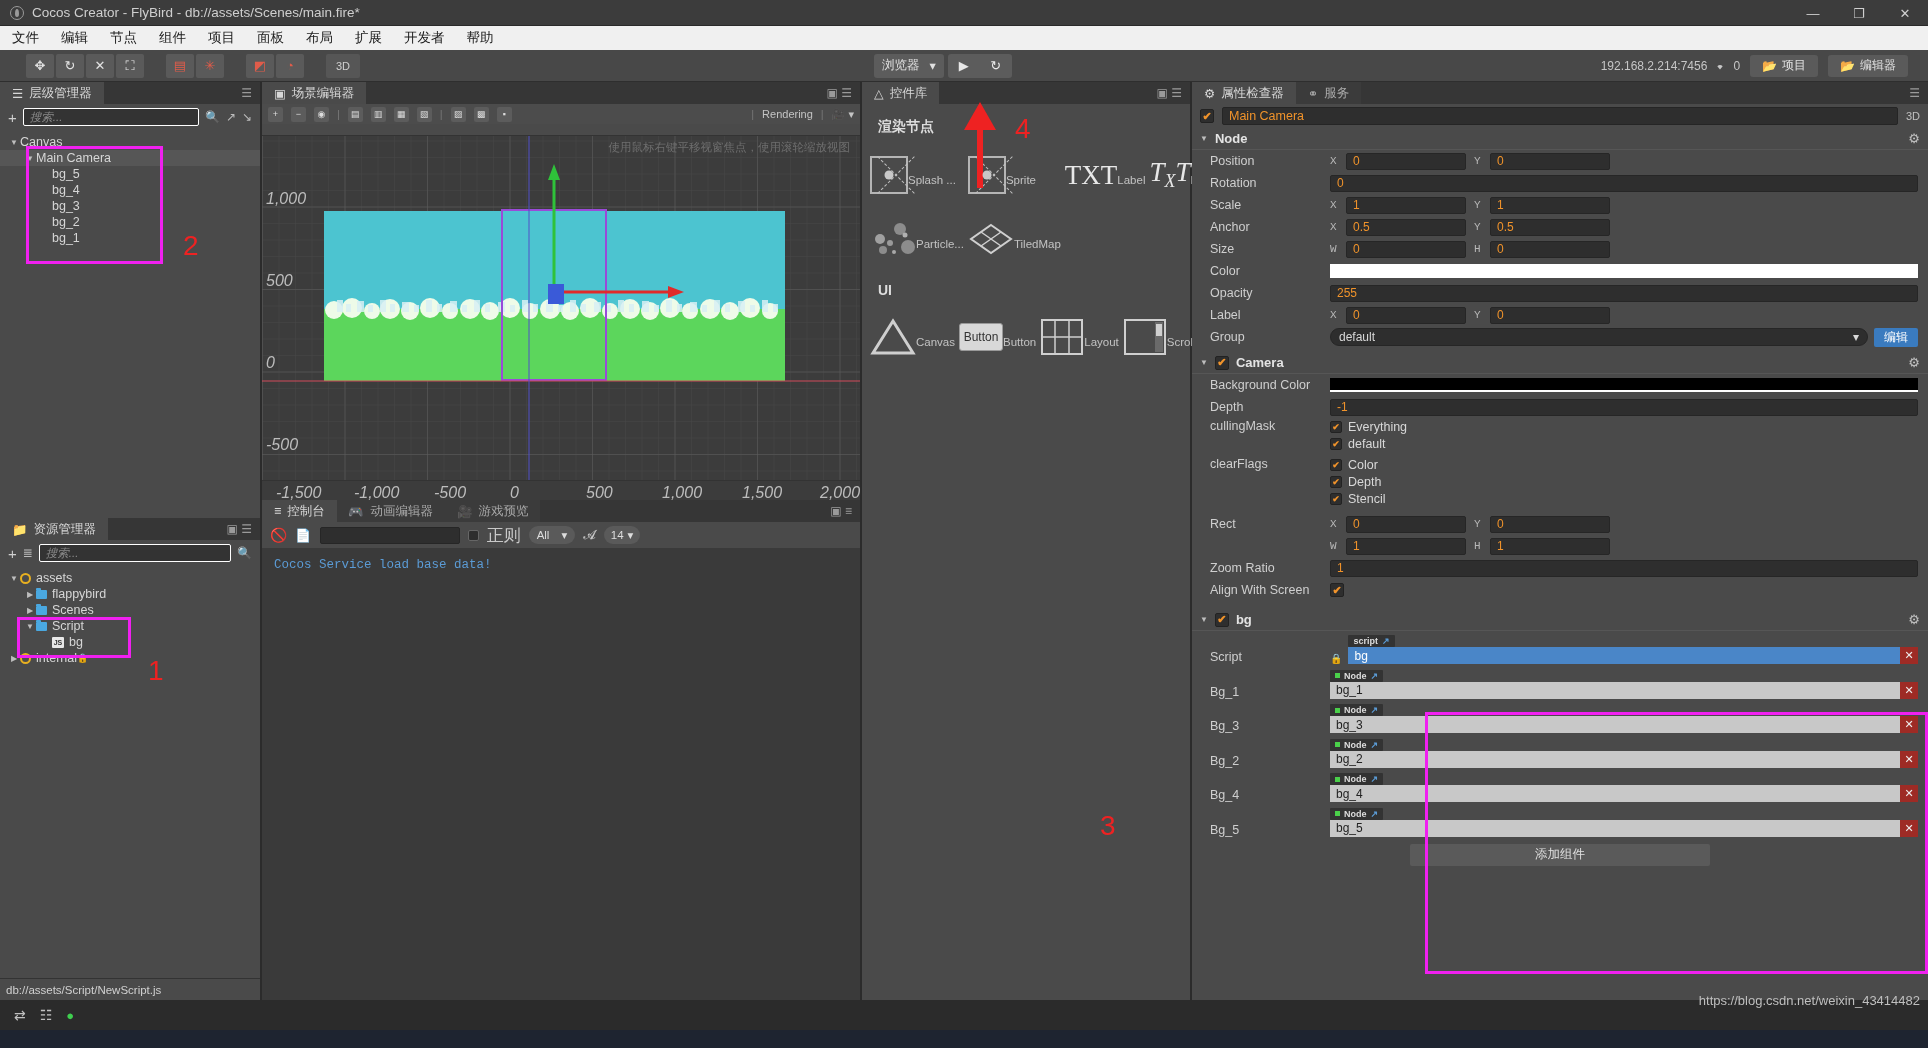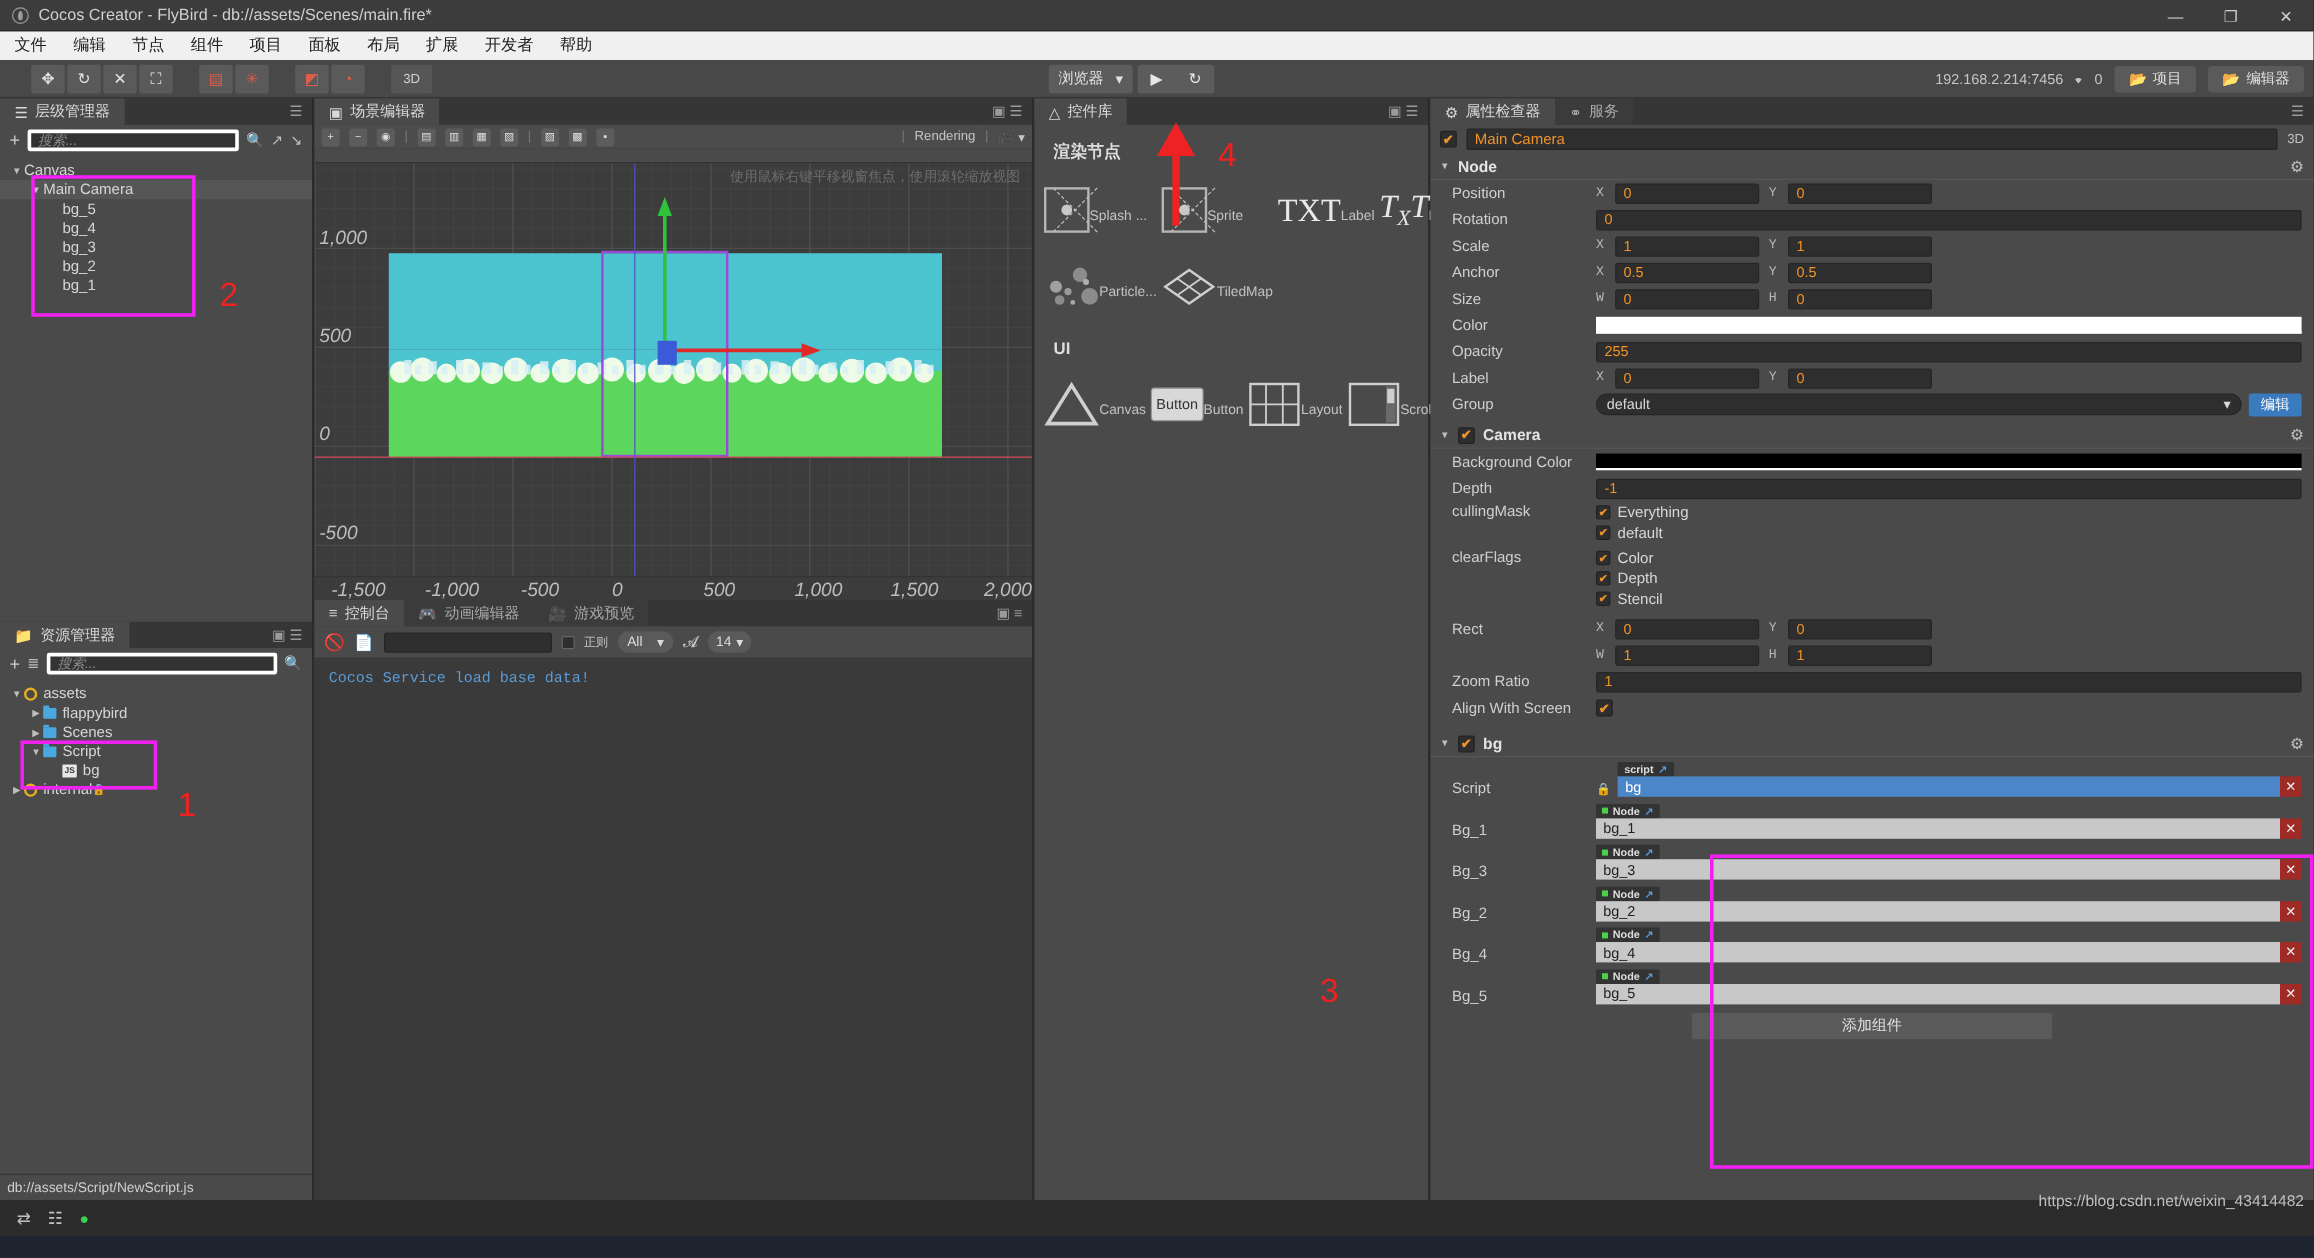--- a/index.html
+++ b/index.html
@@ -31,21 +31,21 @@
     display:flex; align-items:center; justify-content:center; color:#e2e2e2; font-size:13px; }
   .tbtn.red { color:#e05c4a; }
   .tbtn.wide { width:34px; font-size:11px; color:#cfcfcf; background:#565656; }
   .toolbar-center { position:absolute; left:50%; transform:translateX(-90px);
     display:flex; align-items:center; gap:4px; }
   .browser-sel { height:24px; background:#5c5c5c; border-radius:3px; padding:0 8px;
     display:flex; align-items:center; gap:10px; font-size:12.5px; color:#e0e0e0; }
   .playbtns { display:flex; background:#5c5c5c; border-radius:3px; overflow:hidden; }
   .playbtn { width:32px; height:24px; display:flex; align-items:center; justify-content:center;
     color:#e8e8e8; font-size:13px; }
-  .toolbar-right { position:absolute; right:8px; display:flex; align-items:center; gap:10px; }
+  .toolbar-right { position:absolute; right:20px; display:flex; align-items:center; gap:10px; }
   .ipinfo { font-size:12px; color:#c6c6c6; display:flex; align-items:center; gap:6px; }
   .rbtn { height:22px; background:#5a5a5a; border-radius:3px; padding:0 12px;
     display:flex; align-items:center; gap:5px; font-size:12px; color:#e0e0e0; }
 
   
   .main { position:absolute; top:82px; left:0; width:1928px; height:918px; display:flex; }
 
   .panel-tabbar { height:22px; background:#3b3b3b; display:flex; align-items:flex-end; }
   .ptab { height:22px; padding:0 12px; display:flex; align-items:center; gap:6px;
     background:#4a4a4a; font-size:12.5px; color:#d8d8d8; }
@@ -54,21 +54,21 @@
   .ptab-icons { display:flex; align-items:center; gap:8px; padding:0 8px; background:#363636;
     height:22px; color:#9a9a9a; font-size:12px; }
 
   
   .leftcol { width:262px; background:#3a3a3a; display:flex; flex-direction:column;
     border-right:2px solid #2b2b2b; }
   .hier { height:436px; display:flex; flex-direction:column; background:#444; }
   .searchrow { height:26px; display:flex; align-items:center; gap:6px; padding:0 8px;
     background:#4a4a4a; }
   .plusicon { color:#cfcfcf; font-size:15px; }
-  .searchbox { flex:1; height:18px; background:#333; border:3px solid #ffffff; border-radius:2px;
+  .searchbox { flex:1; height:18px; background:#333; border:1px solid #ffffff; border-radius:2px;
     font-size:11.5px; color:#8a8a8a; padding:0 6px; display:flex; align-items:center;
     font-style:italic; }
   .sicon { color:#bbb; font-size:12px; }
   .tree { flex:1; overflow:hidden; padding-top:4px; position:relative; background:#4a4a4a; }
   .trow { height:16px; display:flex; align-items:center; font-size:12.5px; color:#d6d6d6;
     padding-left:8px; }
   .trow.sel { background:#565656; }
   .caret { width:12px; font-size:8px; color:#bdbdbd; display:inline-block; text-align:center; }
 
   .assets { flex:1; background:#444; display:flex; flex-direction:column; }
@@ -520,21 +520,21 @@
             <span>游戏预览</span>
           </div>
           <div class="ptab-rest"></div>
           <div class="ptab-icons">▣ ≡</div>
         </div>
       <div class="console-toolbar">
         <span style="color:#c0392b;font-size:14px;">🚫</span>
         <span style="color:#c8c8c8;font-size:13px;">📄</span>
         <div class="cinput"></div>
         <div class="chk"></div>
-        <span style="font-size:10px;">正则</span>
+        <span style="font-size:17px;">正则</span>
         <div class="csel">
           <span>All</span>
           <span>▾</span>
         </div>
         <span style="font-size:13px;color:#c8c8c8;">𝓐</span>
         <div class="csel sm">
           <span>14</span>
           <span>▾</span>
         </div>
       </div>

